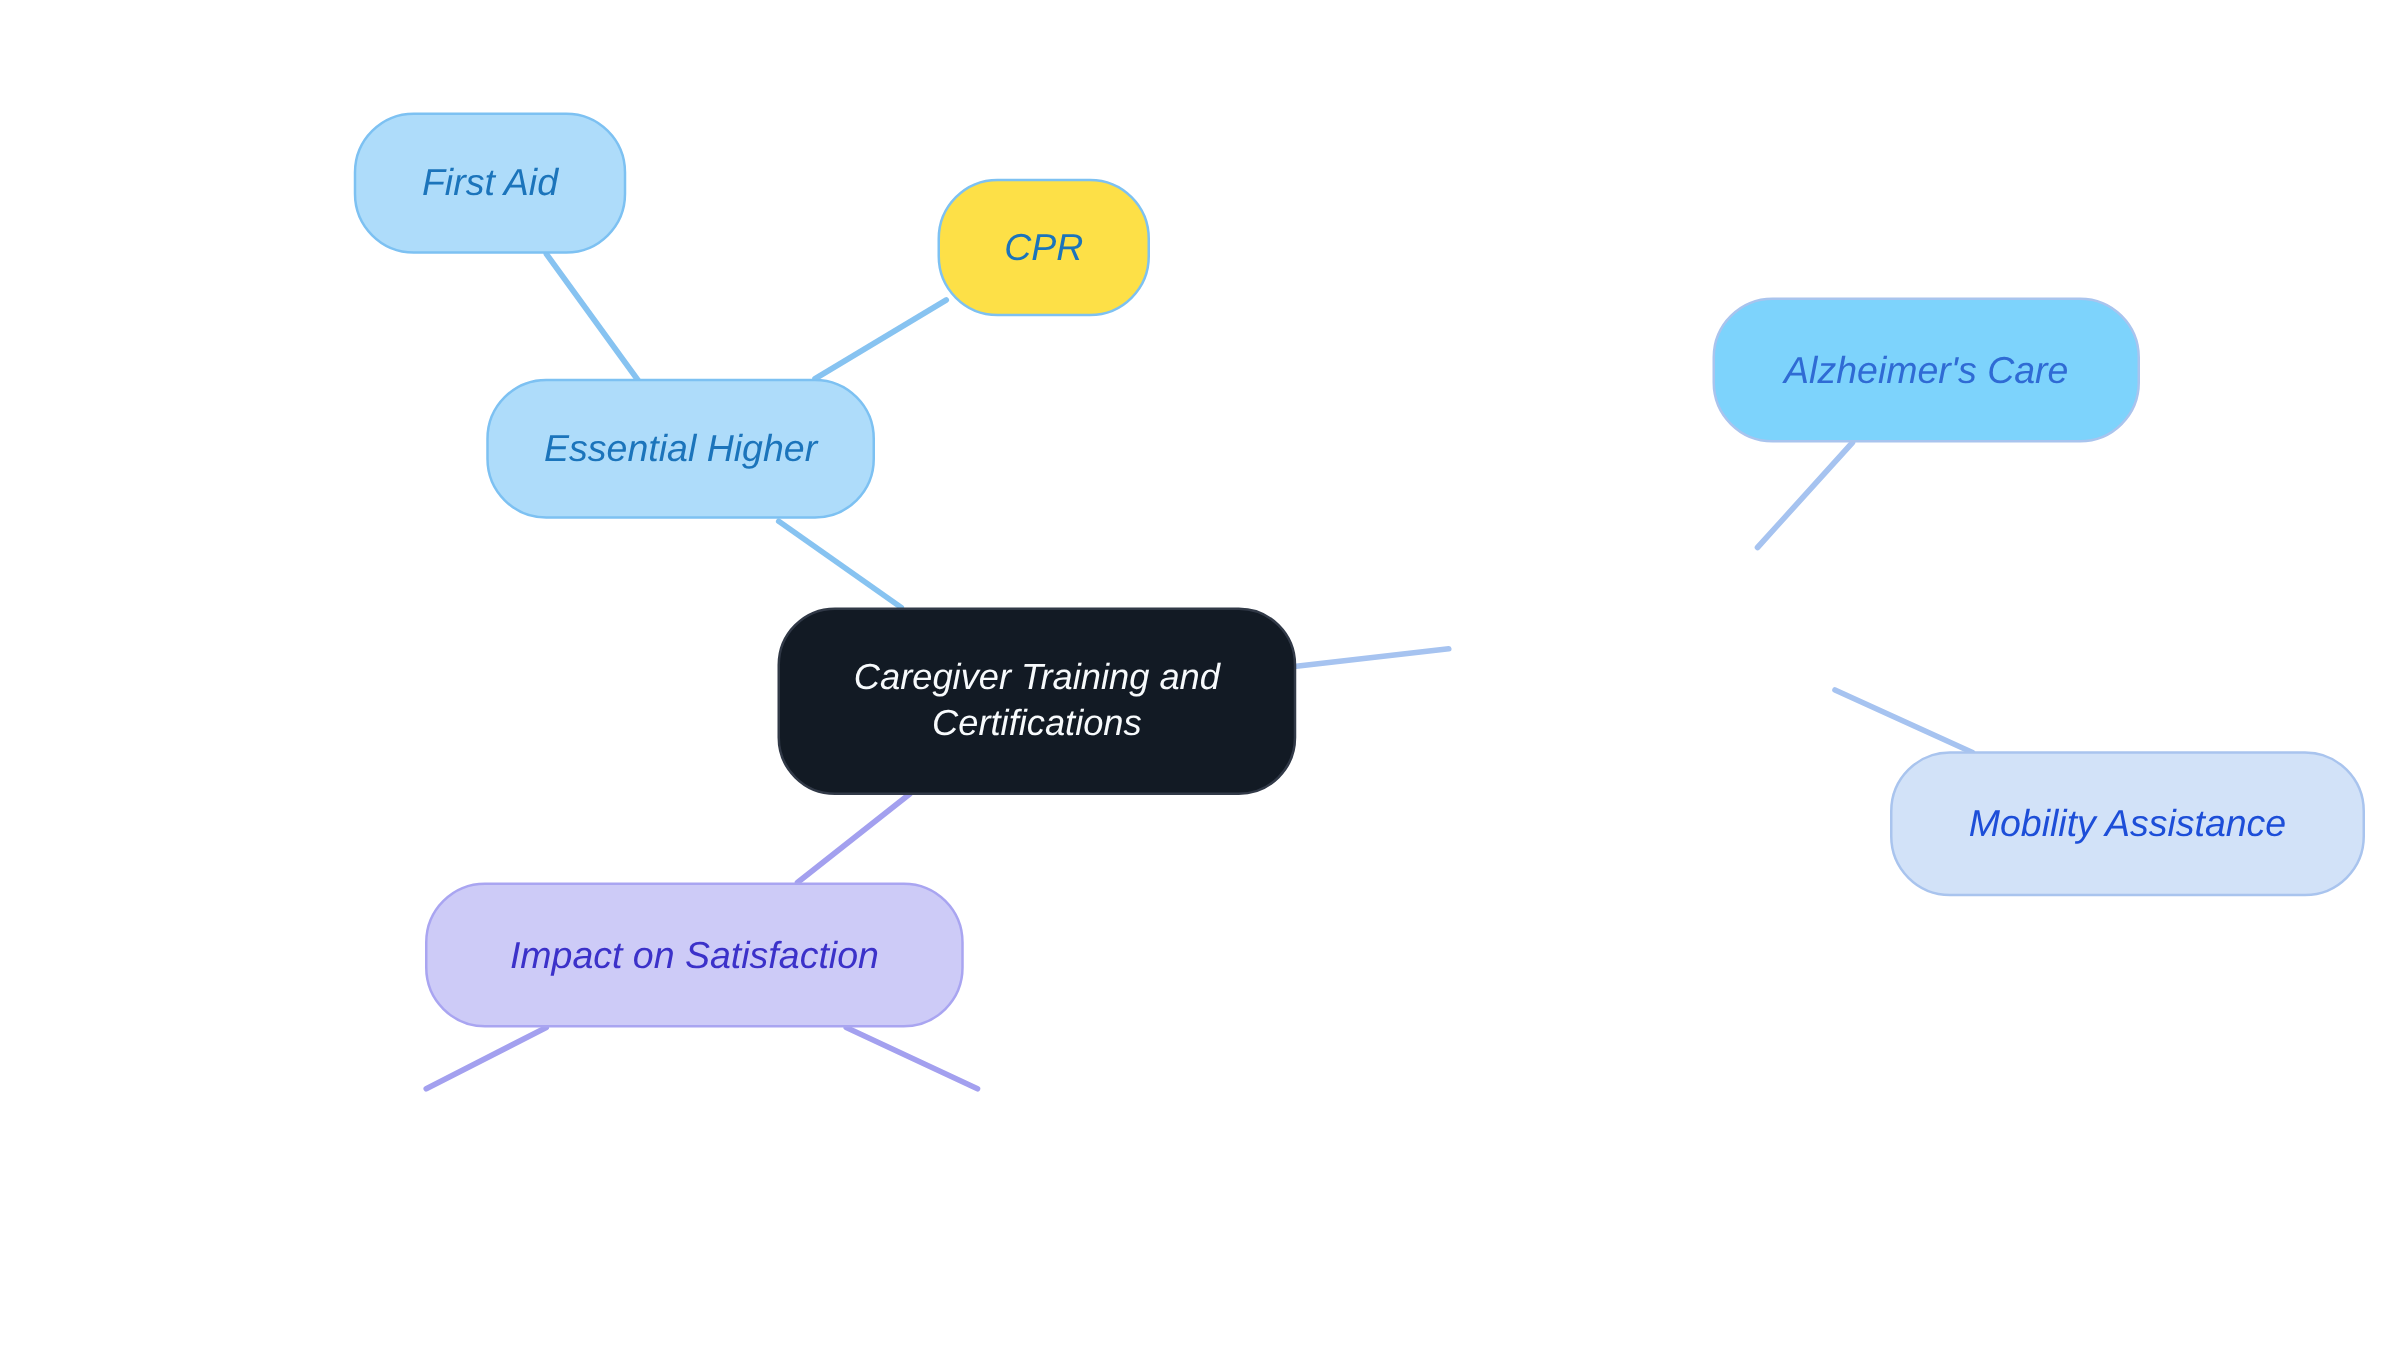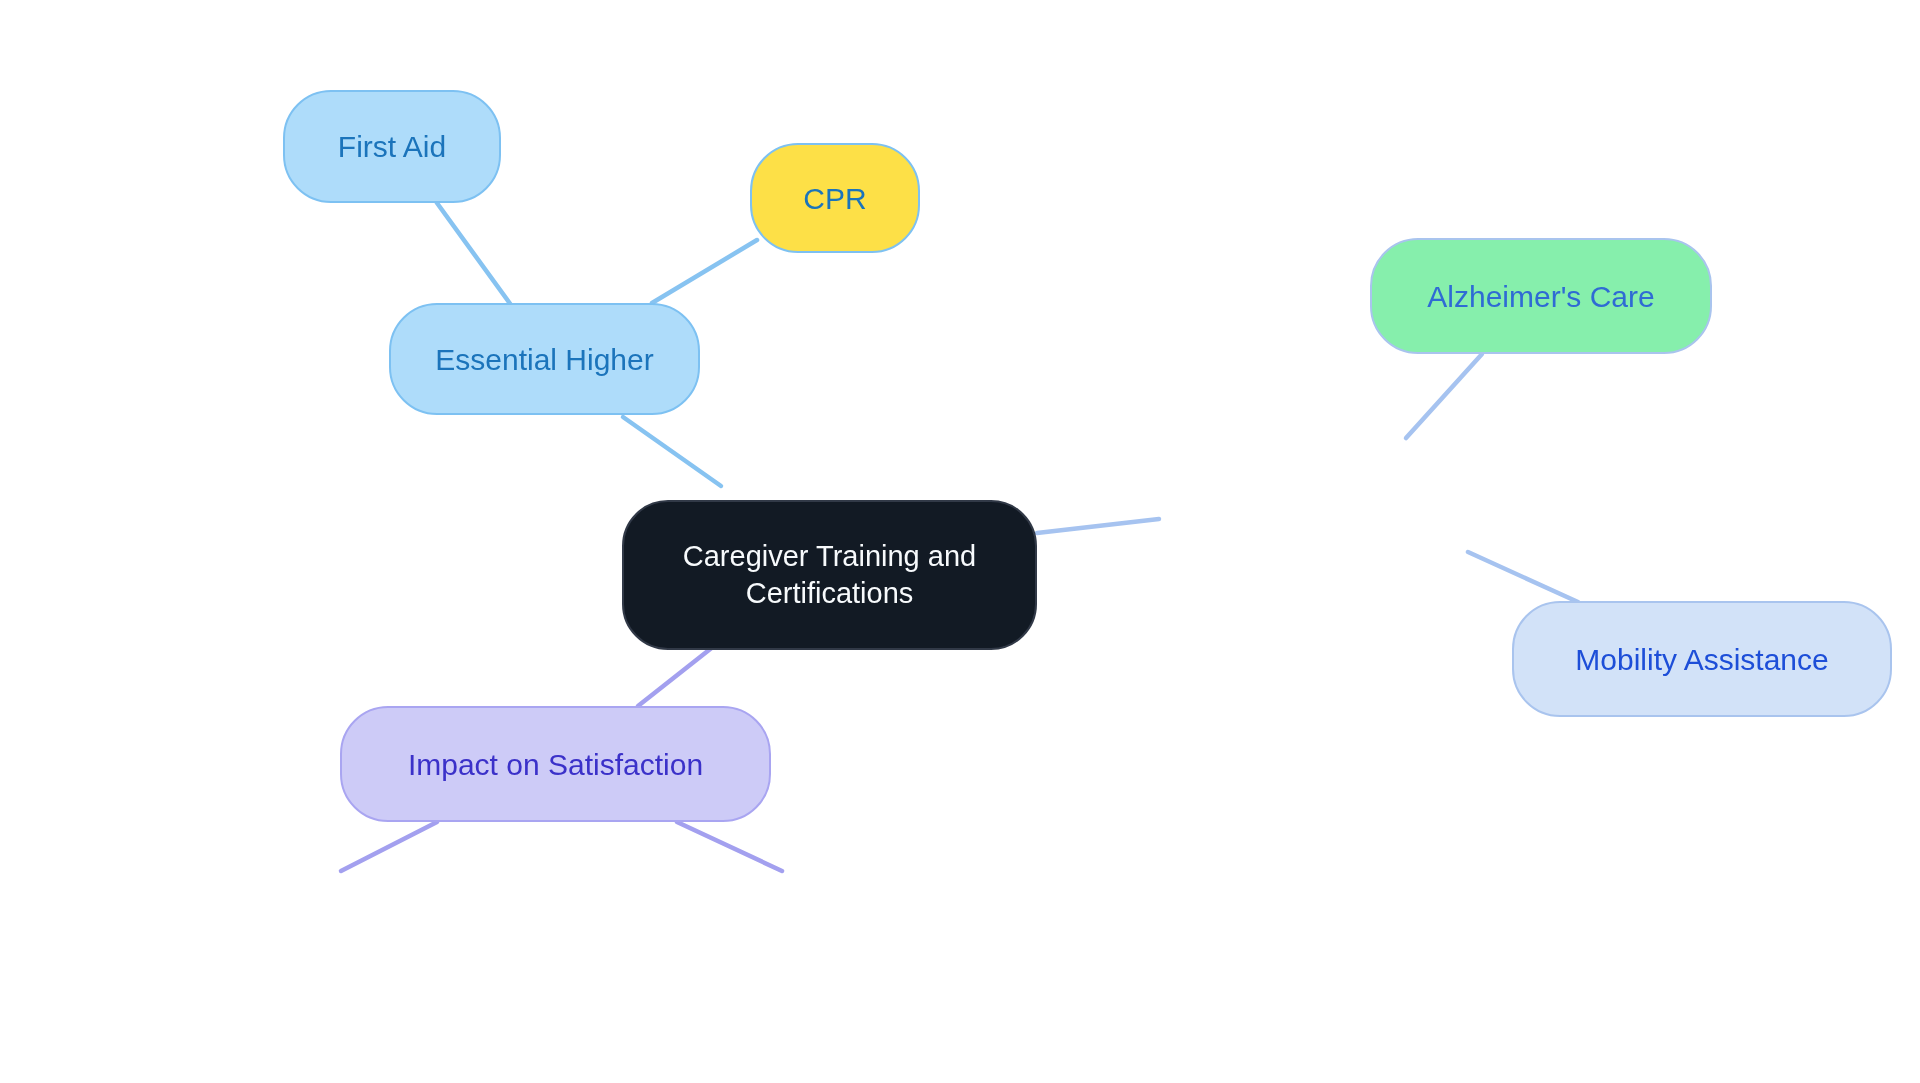--- a/index.html
+++ b/index.html
@@ -26,20 +26,21 @@
   .mm-node {
     position: absolute;
     box-sizing: border-box;
     display: flex;
     align-items: center;
     justify-content: center;
     text-align: center;
     border-radius: 48px;
     border: 2px solid transparent;
     cursor: pointer;
+    font-style: italic;
   }
   .mm-node .mm-label {
     font-size: 30px;
     line-height: 37px;
     white-space: nowrap;
     padding: 0 28px;
   }
   .mm-node.branch-root {
     border-radius: 46px;
     border: 2px solid #313947;
@@ -66,33 +67,33 @@
       <line x1="757" y1="240" x2="652" y2="303" class="edge-line" stroke="#87C3F1"></line>
       <line x1="623" y1="417" x2="721" y2="486" class="edge-line" stroke="#87C3F1"></line>
       <line x1="1037" y1="533" x2="1159" y2="519" class="edge-line" stroke="#A6C3F0"></line>
       <line x1="1482" y1="354" x2="1406" y2="438" class="edge-line" stroke="#A6C3F0"></line>
       <line x1="1468" y1="552" x2="1578" y2="602" class="edge-line" stroke="#A6C3F0"></line>
       <line x1="728" y1="635" x2="638" y2="706" class="edge-line" stroke="#A3A0EF"></line>
       <line x1="437" y1="822" x2="341" y2="871" class="edge-line" stroke="#A3A0EF"></line>
       <line x1="677" y1="822" x2="782" y2="871" class="edge-line" stroke="#A3A0EF"></line>
     </svg>
 
-<div class="mm-node branch-root" style="left: 622px; top: 500px; width: 415px; height: 150px; background: rgb(18, 26, 36); color: rgb(247, 250, 252);">
+<div class="mm-node branch-root" style="left: 622px; top: 486px; width: 415px; height: 150px; background: rgb(18, 26, 36); color: rgb(247, 250, 252);">
       <span class="mm-label">Caregiver Training and Certifications</span>
     </div>
     <div class="mm-node branch-sky" style="left: 389px; top: 303px; width: 311px; height: 112px; background: rgb(174, 220, 250); border-color: rgb(125, 193, 242); color: rgb(27, 116, 187);">
       <span class="mm-label">Essential Higher</span>
     </div>
     <div class="mm-node branch-sky" style="left: 283px; top: 90px; width: 218px; height: 113px; background: rgb(174, 220, 250); border-color: rgb(125, 193, 242); color: rgb(27, 116, 187);">
       <span class="mm-label">First Aid</span>
     </div>
     <div class="mm-node branch-sky" style="left: 750px; top: 143px; width: 170px; height: 110px; background: #fde047; border-color: rgb(125, 193, 242); color: rgb(27, 116, 187);">
       <span class="mm-label">CPR</span>
     </div>
-    <div class="mm-node branch-periwinkle" style="left: 1370px; top: 238px; width: 342px; height: 116px; background: #86efac; border-color: rgb(169, 196, 238); color: rgb(47, 107, 212);">
+    <div class="mm-node branch-periwinkle" style="left: 1370px; top: 238px; width: 342px; height: 116px; background: #7dd3fc; border-color: rgb(169, 196, 238); color: rgb(47, 107, 212);">
       <span class="mm-label">Alzheimer's Care</span>
     </div>
     <div class="mm-node branch-periwinkle" style="left: 1512px; top: 601px; width: 380px; height: 116px; background: rgb(210, 226, 248); border-color: rgb(169, 196, 238); color: #1d4ed8;">
       <span class="mm-label">Mobility Assistance</span>
     </div>
     <div class="mm-node branch-lavender" style="left: 340px; top: 706px; width: 431px; height: 116px; background: rgb(205, 203, 247); border-color: rgb(169, 165, 241); color: rgb(59, 49, 201);">
       <span class="mm-label">Impact on Satisfaction</span>
     </div>
   </div>
 

